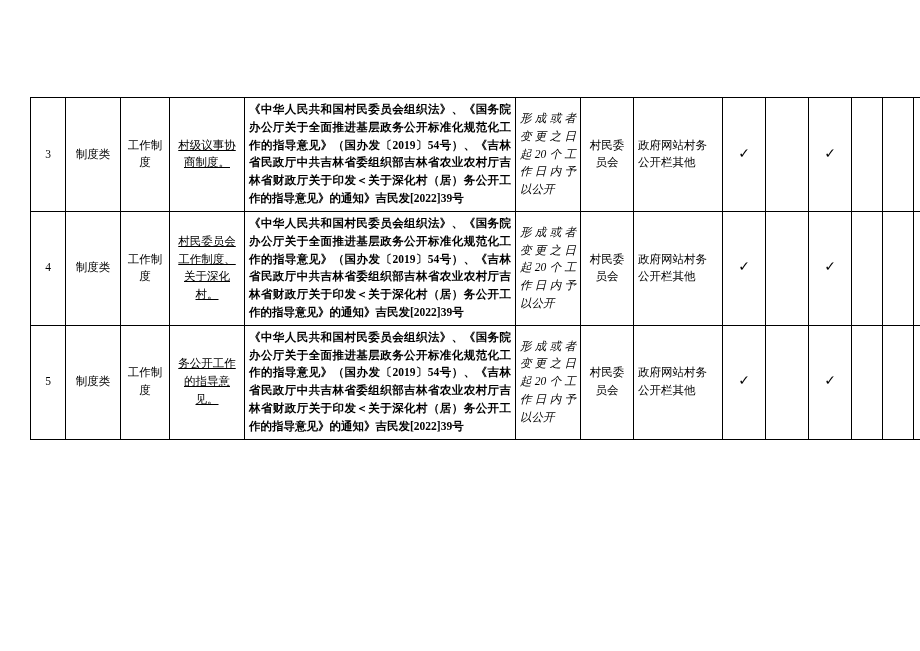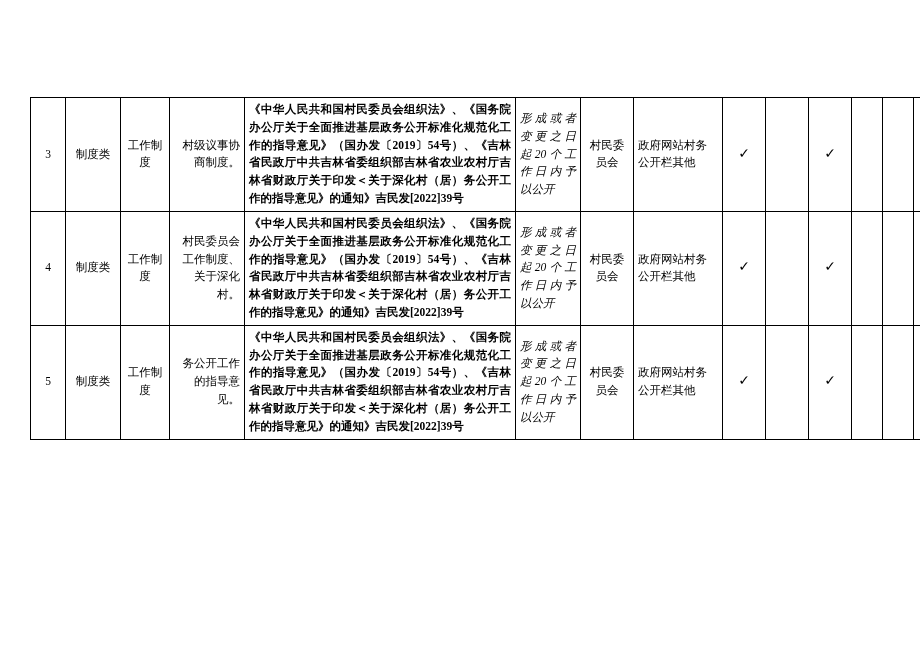--- a/index.html
+++ b/index.html
@@ -47,24 +47,25 @@
     font-size: 12px;
   }
   td.c-sys {
     width: 40px;
     text-align: center;
     font-size: 12px;
     line-height: 1.5;
   }
   td.c-name {
     width: 66px;
-    text-align: right;
+    text-align: center;
     font-size: 12px;
     line-height: 1.6;
     padding-left: 6px;
+    text-decoration: underline;
   }
   td.c-basis {
     width: 262px;
     text-align: justify;
     text-justify: inter-ideograph;
     font-size: 11.5px;
     line-height: 1.62;
     vertical-align: top;
     padding-top: 5px;
     font-weight: bold;

